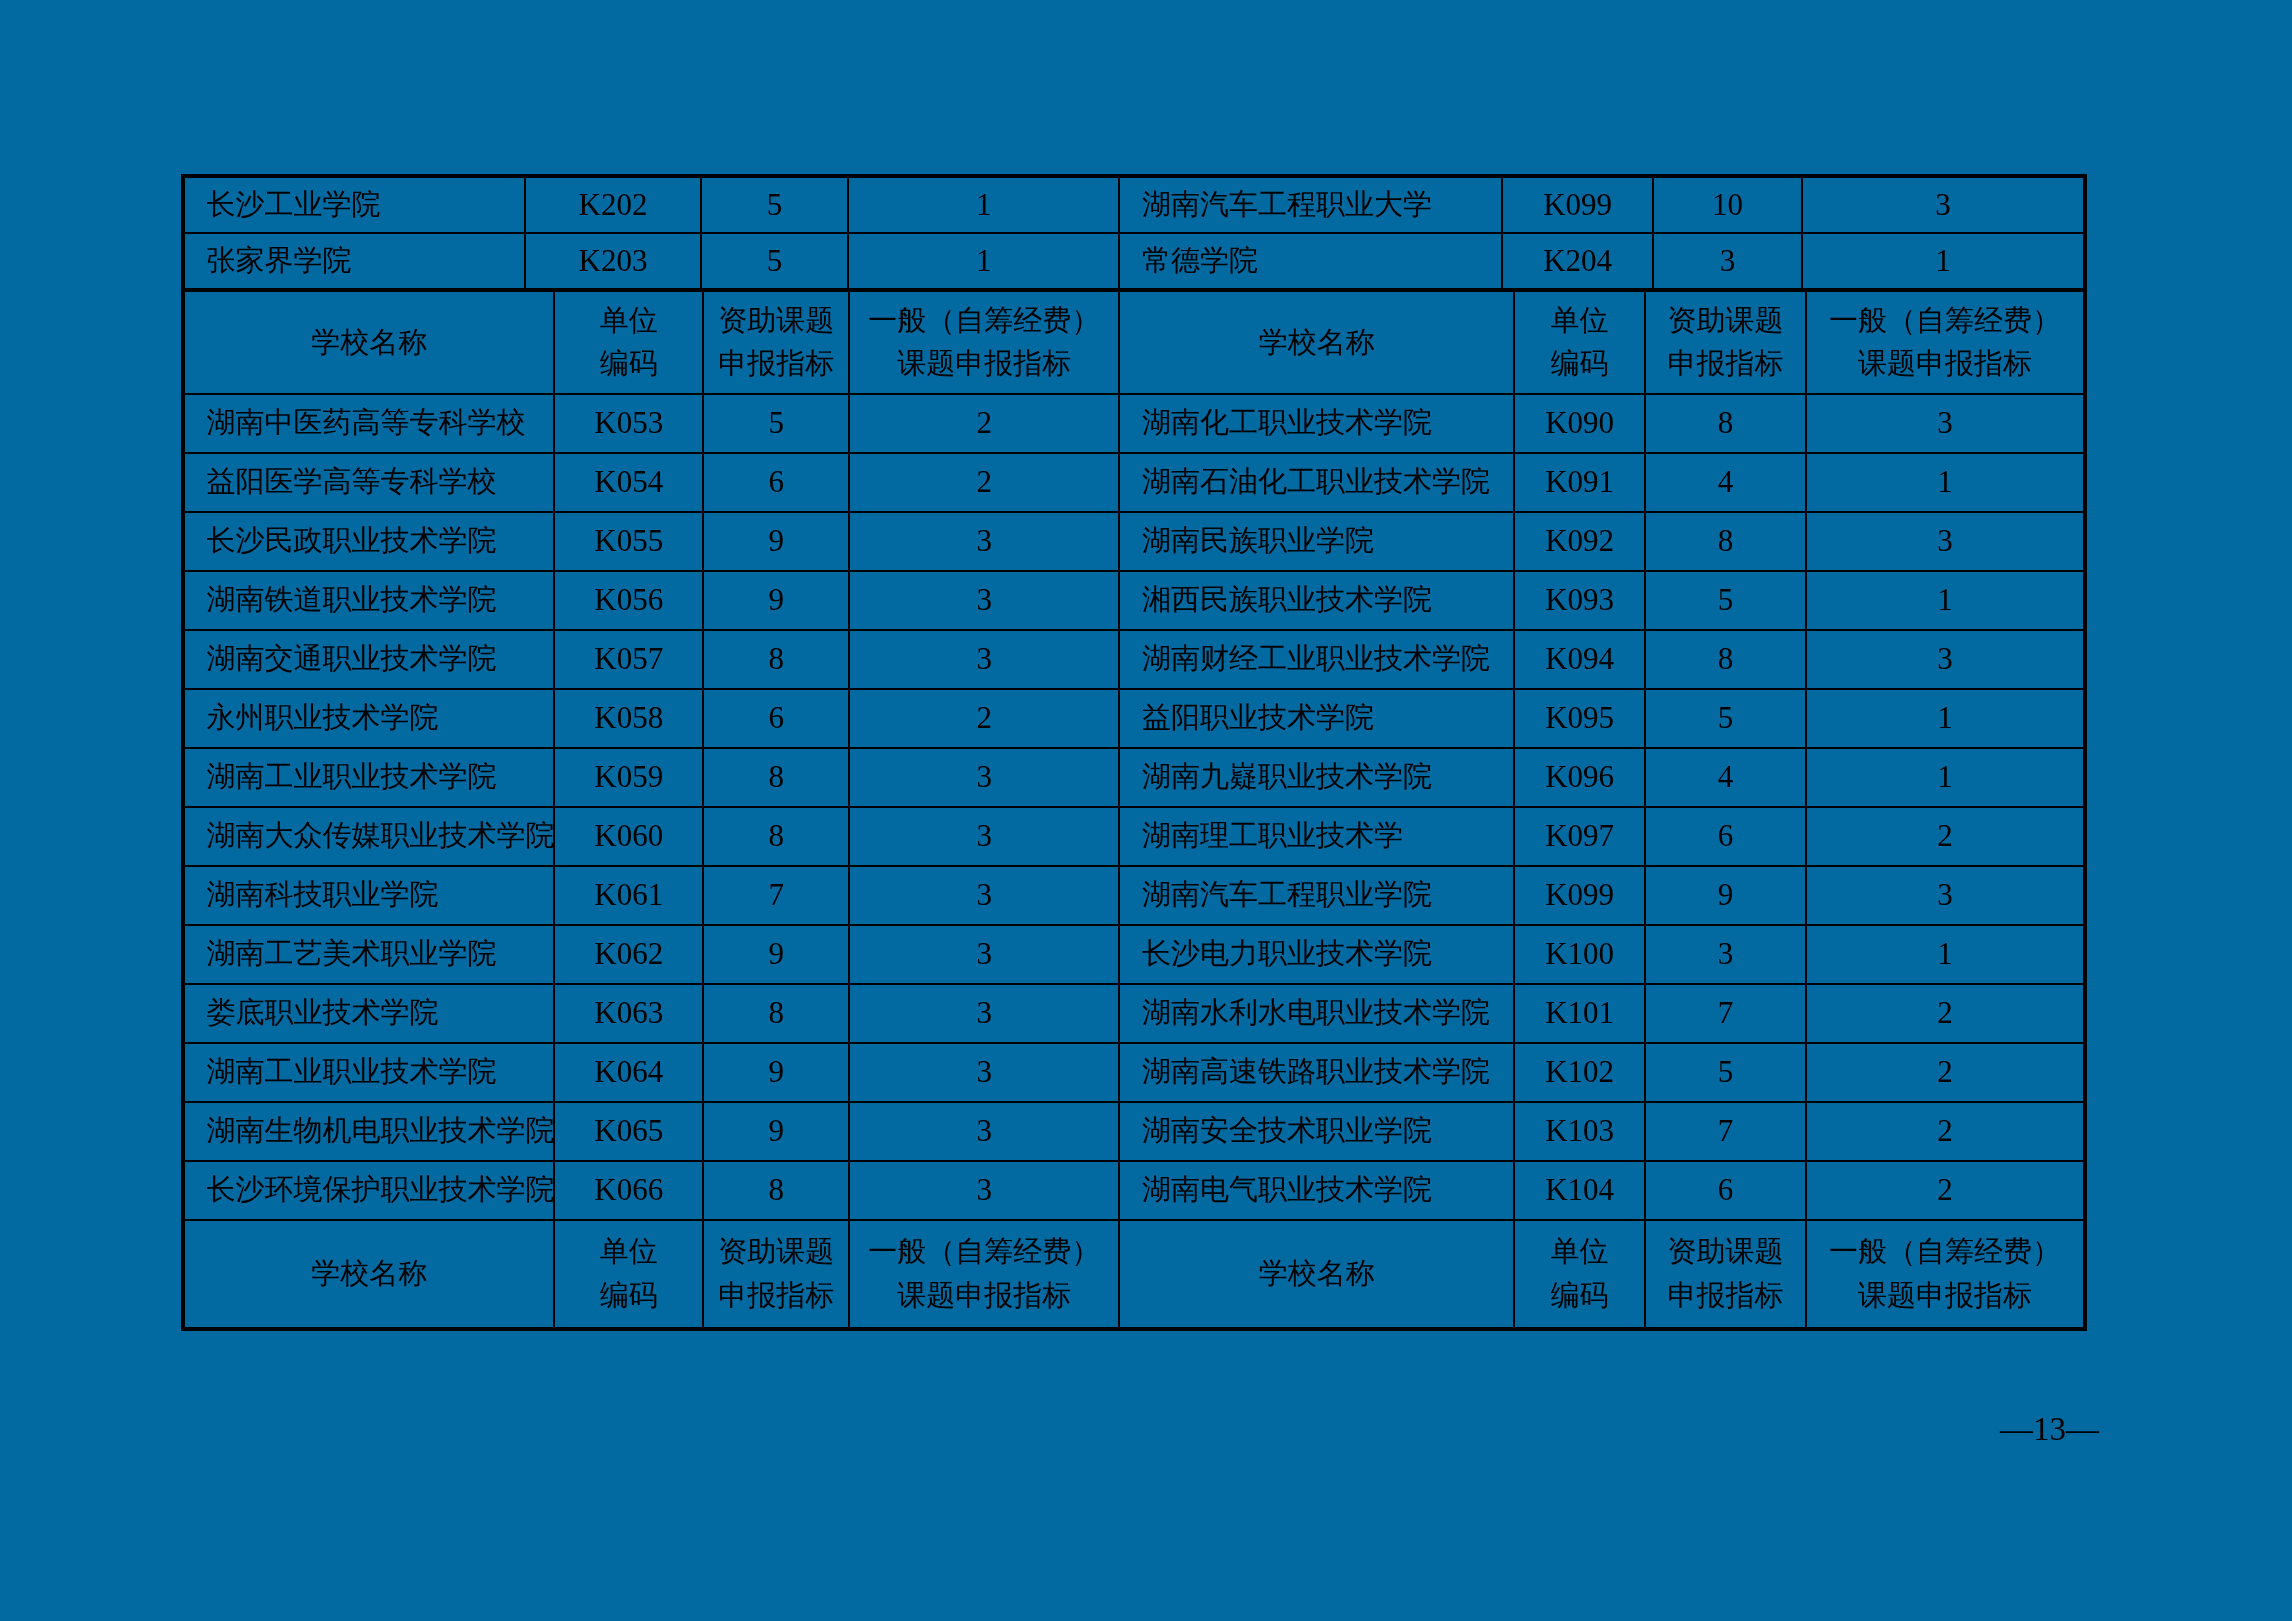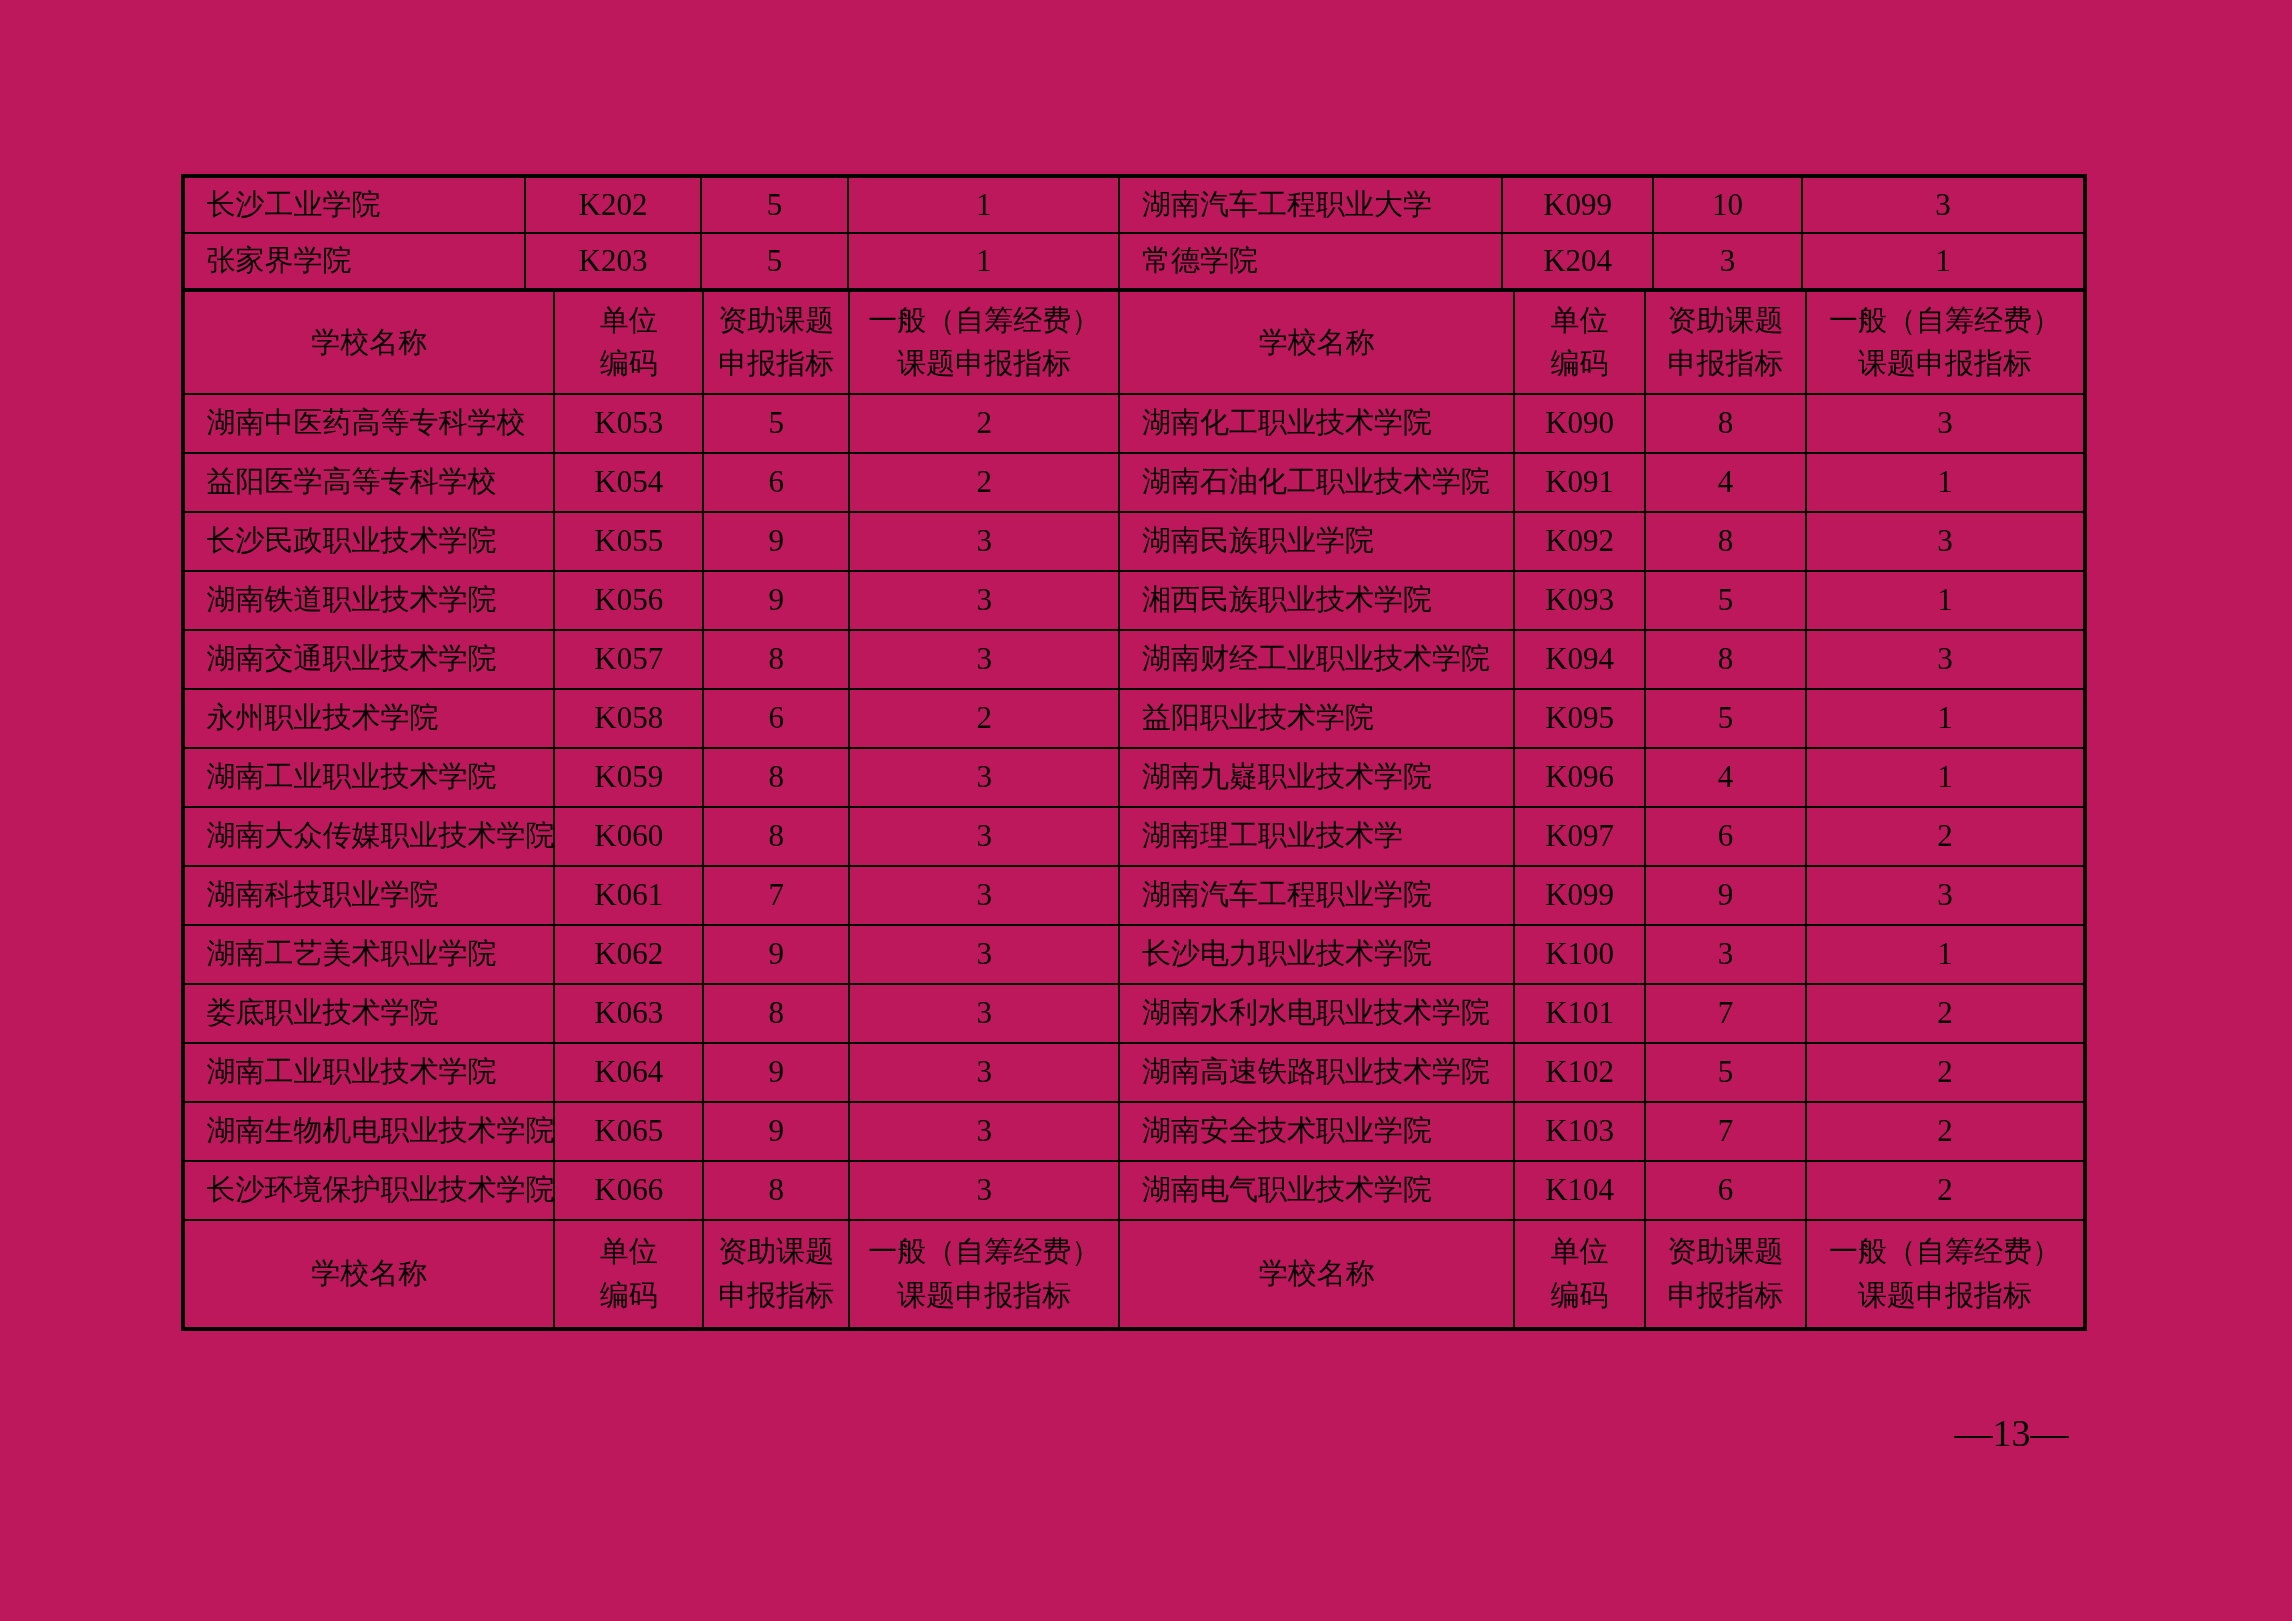--- a/index.html
+++ b/index.html
@@ -1,19 +1,19 @@
 <!DOCTYPE html>
 <html><head>
 <meta charset="utf-8">
 <style>
   html,body{margin:0;padding:0;background:#ffffff;}
   .page{
     position:relative;
     width:2293px;height:1621px;
-    background:#be185d;
+    background:#0369a1;
     font-family:"Liberation Serif","DejaVu Serif",serif;
     color:#000;
     overflow:hidden;
   }
   .tablewrap{
     position:absolute;
     left:181px;top:174px;
     width:1902px;
     border:2px solid #000;
   }
@@ -47,24 +47,24 @@
     height:93px;
     font-size:29px;
     line-height:1.5;
     padding:3.9px 0;
   }
   .hrow td div{line-height:1.5;}
   .frow td{height:98px;}
   .pageno{
     position:absolute;
     top:1411px;
-    left:1938px;
+    left:2000px;
     width:147px;
-    text-align:center;
-    font-size:38px;
+    text-align:left;
+    font-size:33px;
   }
 </style>
 </head>
 <body>
 
 <div class="page">
 
   <div class="tablewrap">
 
     <table class="top">

